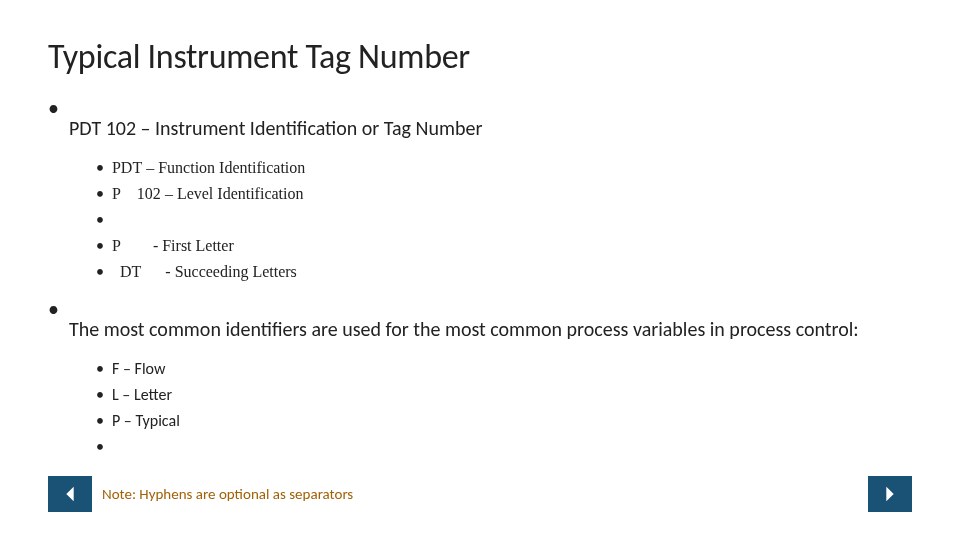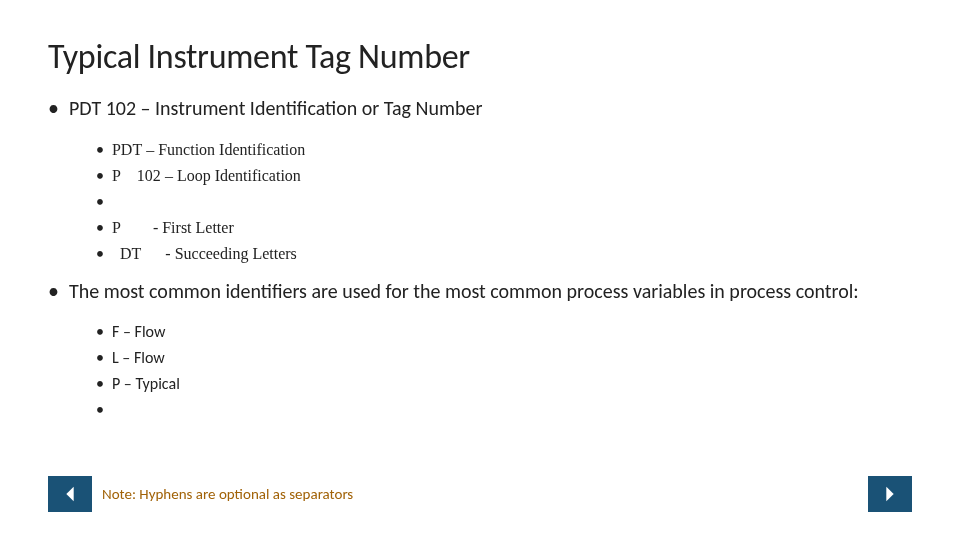--- a/index.html
+++ b/index.html
@@ -67,20 +67,21 @@
       font-size: 16px;
       color: #222222;
     }
 
     .section-gap {
       margin-bottom: 14px;
     }
 
     .main-bullet-text {
       line-height: 1.35;
+      margin-top: 20px;
     }
 
     .note-area {
       position: absolute;
       bottom: 28px;
       left: 48px;
       right: 48px;
       display: flex;
       align-items: center;
       justify-content: space-between;
@@ -139,21 +140,21 @@
   <div class="sub-bullets">
     <div class="sub-bullet">
       <span class="sub-dot">•</span>
       <span class="sub-text monospace">
         <span>PDT</span>&nbsp;<span>– Function Identification</span>
       </span>
     </div>
     <div class="sub-bullet">
       <span class="sub-dot">•</span>
       <span class="sub-text monospace">
-        <span>P&nbsp;&nbsp;&nbsp;&nbsp;102</span>&nbsp;<span>– Loop Identification</span>
+        <span>P&nbsp;&nbsp;&nbsp;&nbsp;102</span>&nbsp;<span>– Level Identification</span>
       </span>
     </div>
     <div class="sub-bullet">
       <span class="sub-dot">•</span>
     </div>
     <div class="sub-bullet">
       <span class="sub-dot">•</span>
       <span class="sub-text monospace">
         <span>P</span>&nbsp;&nbsp;&nbsp;&nbsp;&nbsp;&nbsp;&nbsp;&nbsp;<span>- First Letter</span>
       </span>
@@ -171,21 +172,21 @@
     <span class="main-bullet-text">The most common identifiers are used for the most common process variables in process control:</span>
   </div>
 
   <div class="sub-bullets">
     <div class="sub-bullet">
       <span class="sub-dot">•</span>
       <span class="sub-text">F – Flow</span>
     </div>
     <div class="sub-bullet">
       <span class="sub-dot">•</span>
-      <span class="sub-text">L – Flow</span>
+      <span class="sub-text">L – Letter</span>
     </div>
     <div class="sub-bullet">
       <span class="sub-dot">•</span>
       <span class="sub-text">P – Typical</span>
     </div>
     <div class="sub-bullet">
       <span class="sub-dot">•</span>
     </div>
   </div>
 

